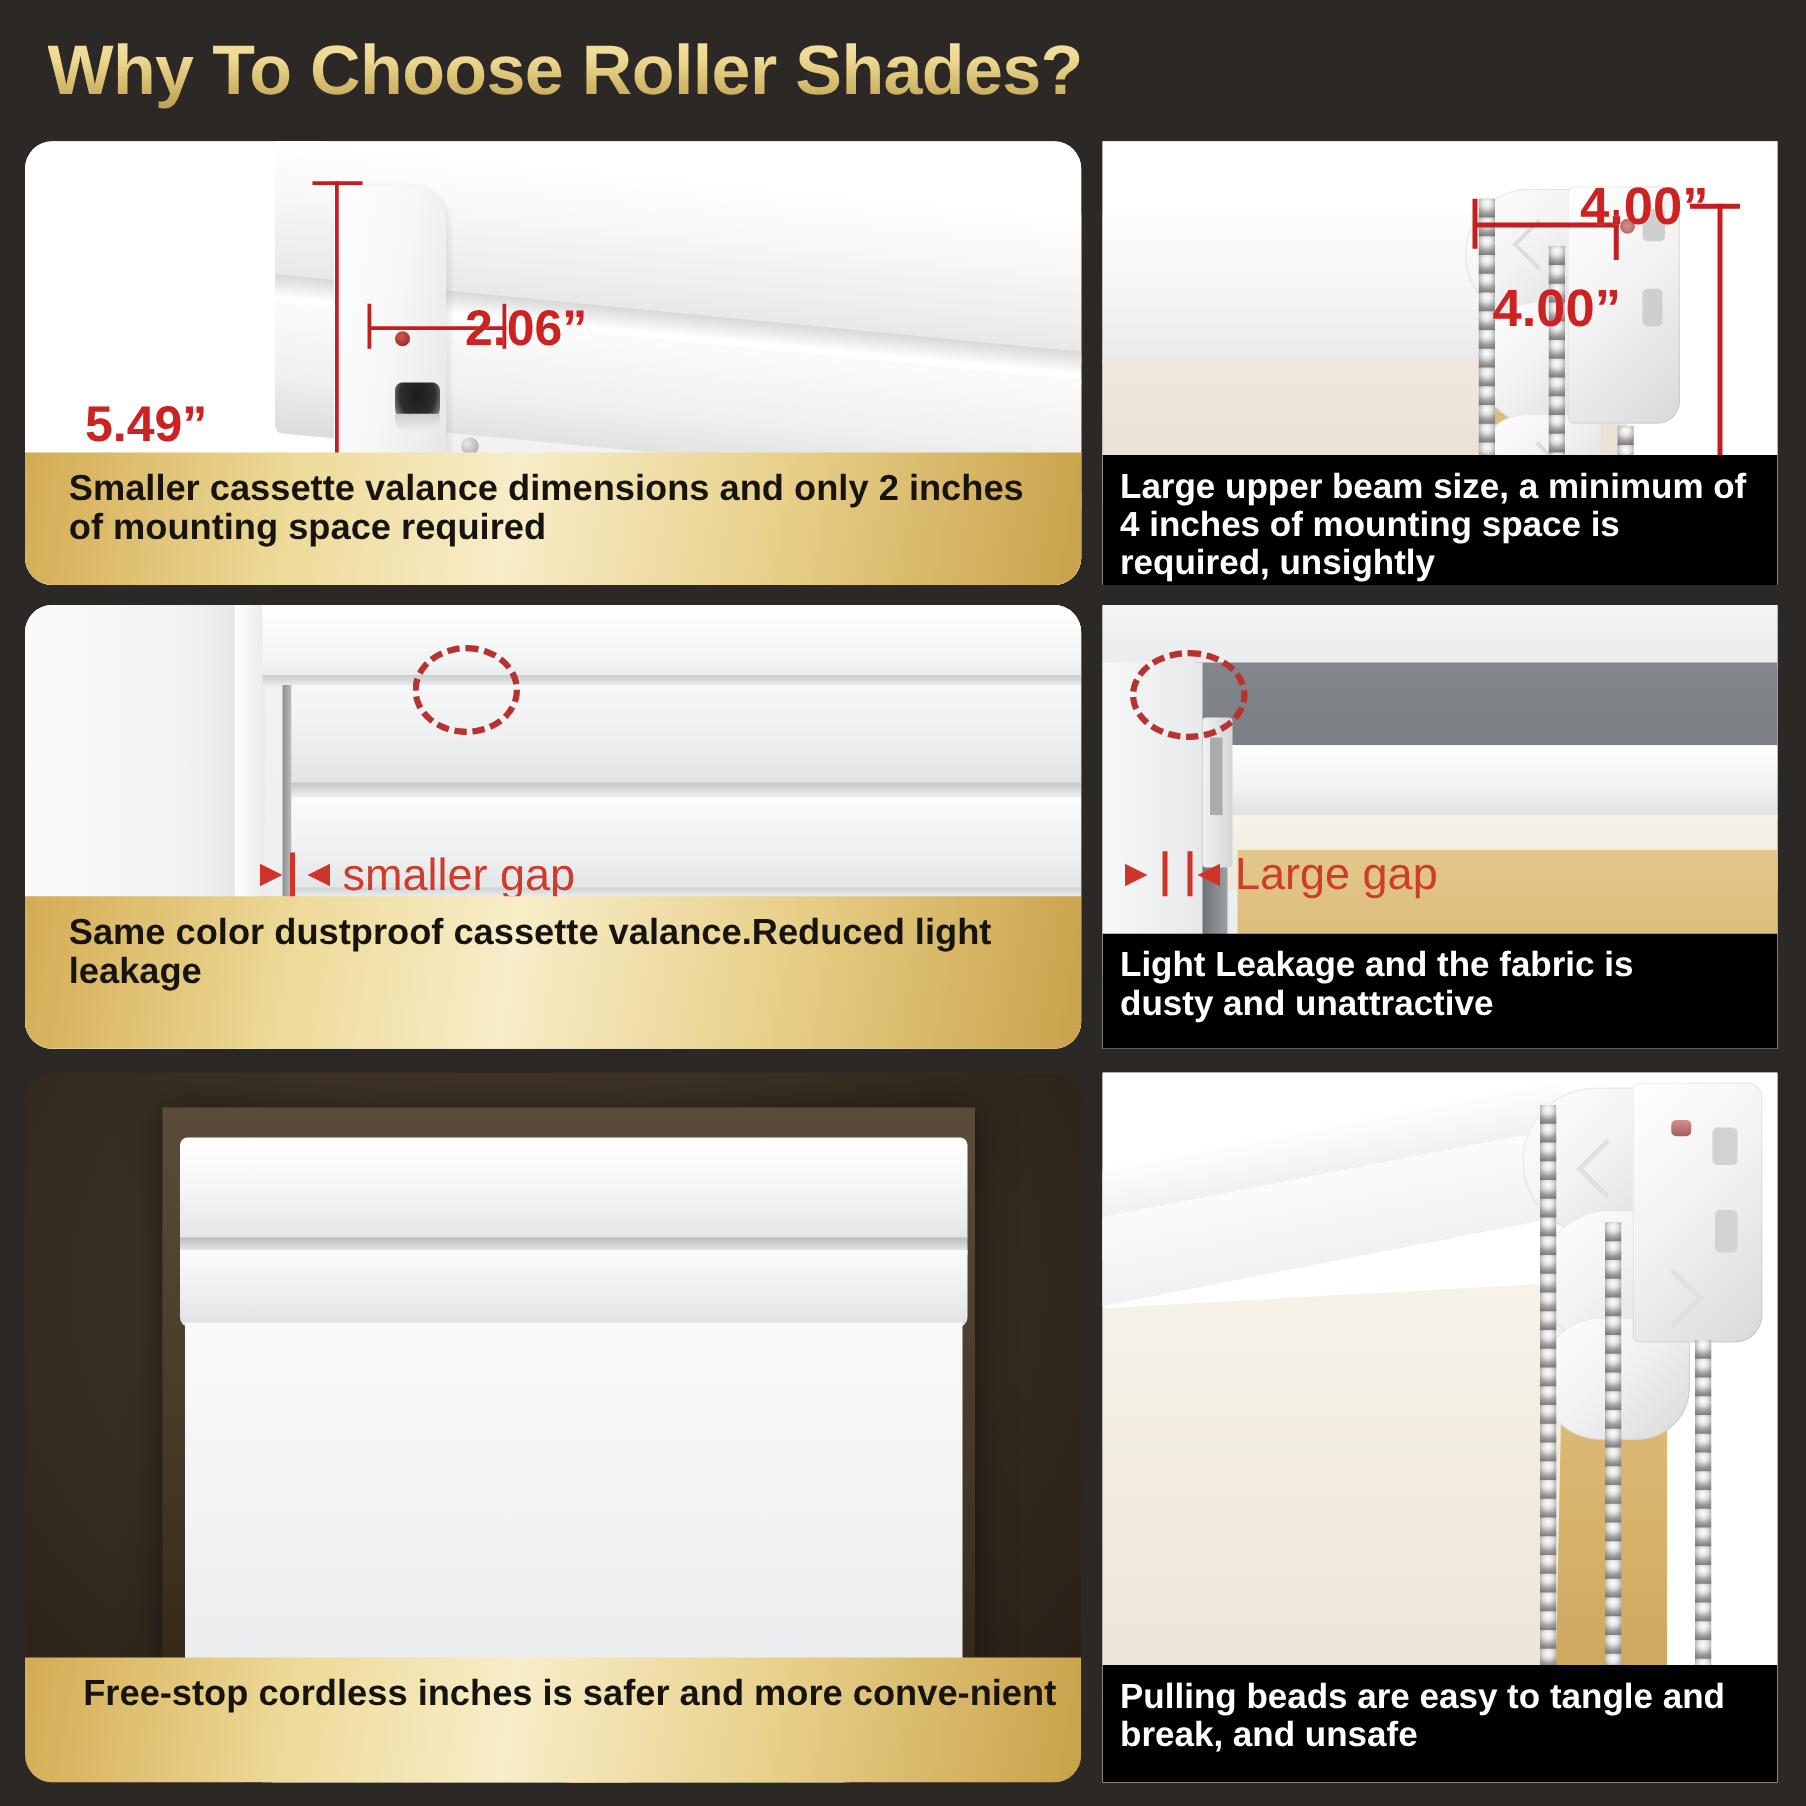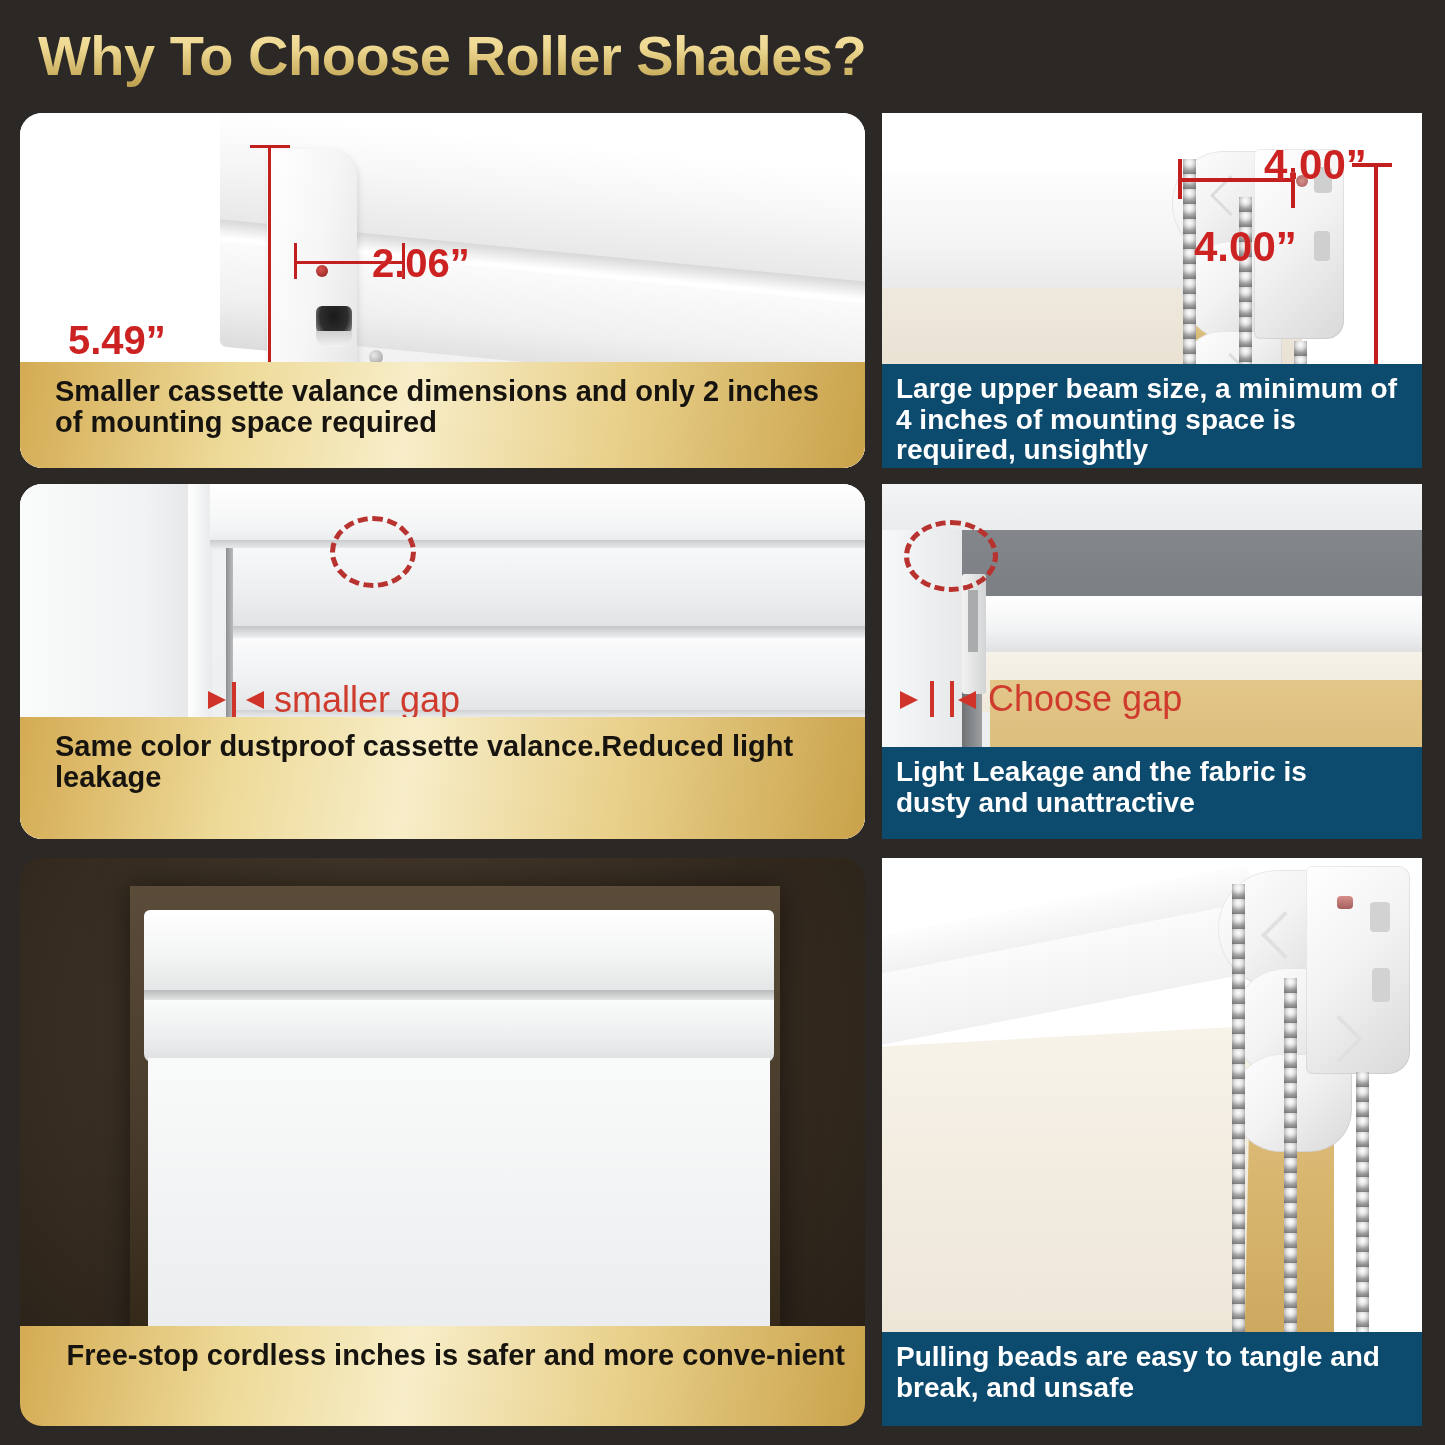--- a/index.html
+++ b/index.html
@@ -31,21 +31,21 @@
     position:absolute;left:0;right:0;bottom:0;
     box-sizing:border-box;
     display:flex;align-items:flex-start;
   }
   .cap-gold{
     background:linear-gradient(100deg,#d9b45c 0%,#f2e2a8 30%,#f6ecc4 48%,#e8cf84 72%,#cda martinez 100%);
     background:linear-gradient(100deg,#d4ab53 0%,#eedb9a 26%,#f7edc8 46%,#e9d18c 70%,#c9a24a 100%);
     color:#17140f;padding:14px 20px 10px 20px;justify-content:flex-end;
   }
   .cap-gray{
-    background:#0c4a6e;color:#ffffff;padding:10px 16px 10px 14px;
+    background:#000000;color:#ffffff;padding:10px 16px 10px 14px;
   }
   .cap-text{
     font-weight:bold;line-height:1.08;
     font-size:29px;
     text-rendering:optimizeLegibility;
   }
   .cap-gray .cap-text{font-size:28px;line-height:1.09;}
 
   
   .softwhite{position:absolute;left:0;top:0;width:100%;height:100%;background:#ffffff;}
@@ -267,21 +267,21 @@
 
       <div style="position:absolute;left:0;top:292px;width:540px;height:50px;
                   background:linear-gradient(180deg,#b4b6b8,#9fa1a3);"></div>
 
       <div class="ellipse-dash" style="left:22px;top:36px;width:84px;height:62px;"></div>
 
       <div class="arrowR" style="left:18px;top:207px;"></div>
       <div class="redbar" style="left:48px;top:197px;width:4px;height:36px;"></div>
       <div class="redbar" style="left:68px;top:197px;width:4px;height:36px;"></div>
       <div class="arrowL" style="left:76px;top:207px;"></div>
-      <div class="gaptext" style="left:106px;top:194px;font-size:36px;">Choose gap</div>
+      <div class="gaptext" style="left:106px;top:194px;font-size:36px;">Large gap</div>
     </div>
 
     <div class="cap cap-gray" style="height:92px;">
       <div class="cap-text" style="max-width:470px;">Light Leakage and the fabric is dusty and unattractive</div>
     </div>
   </div>
 
   <div class="panel left" style="left:20px;top:858px;width:845px;height:568px;background:#3a2f23;">
     <div class="photo">
 

